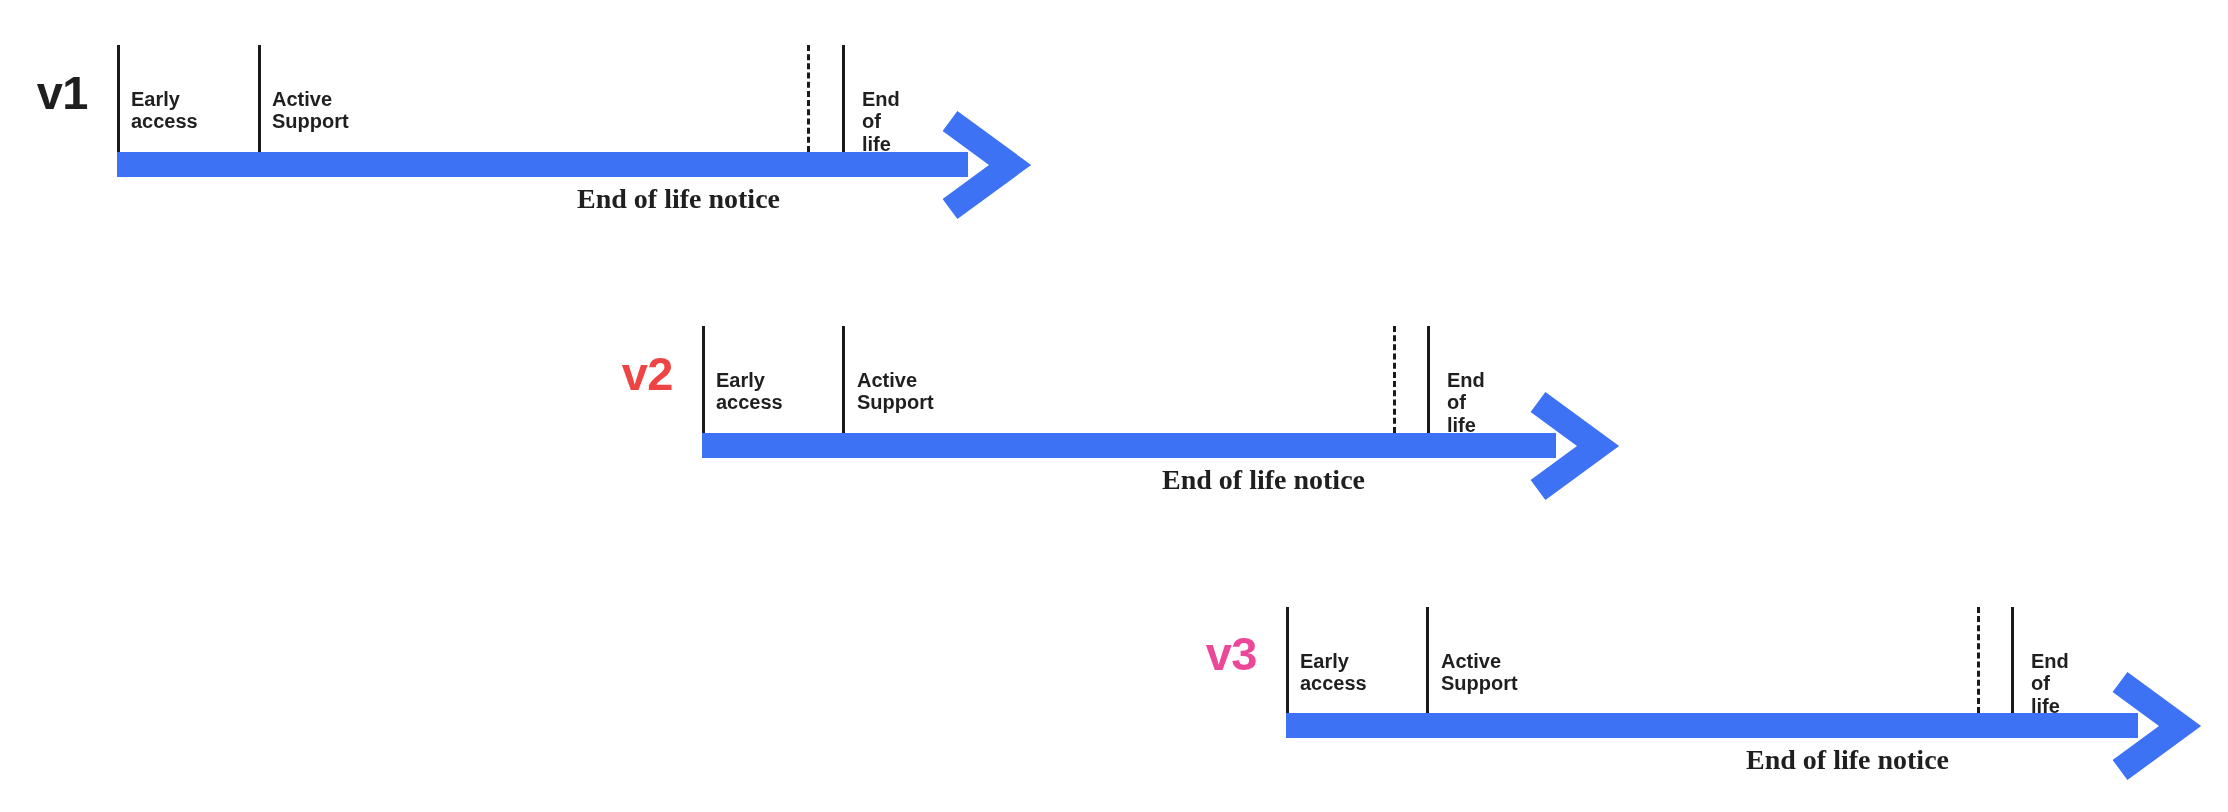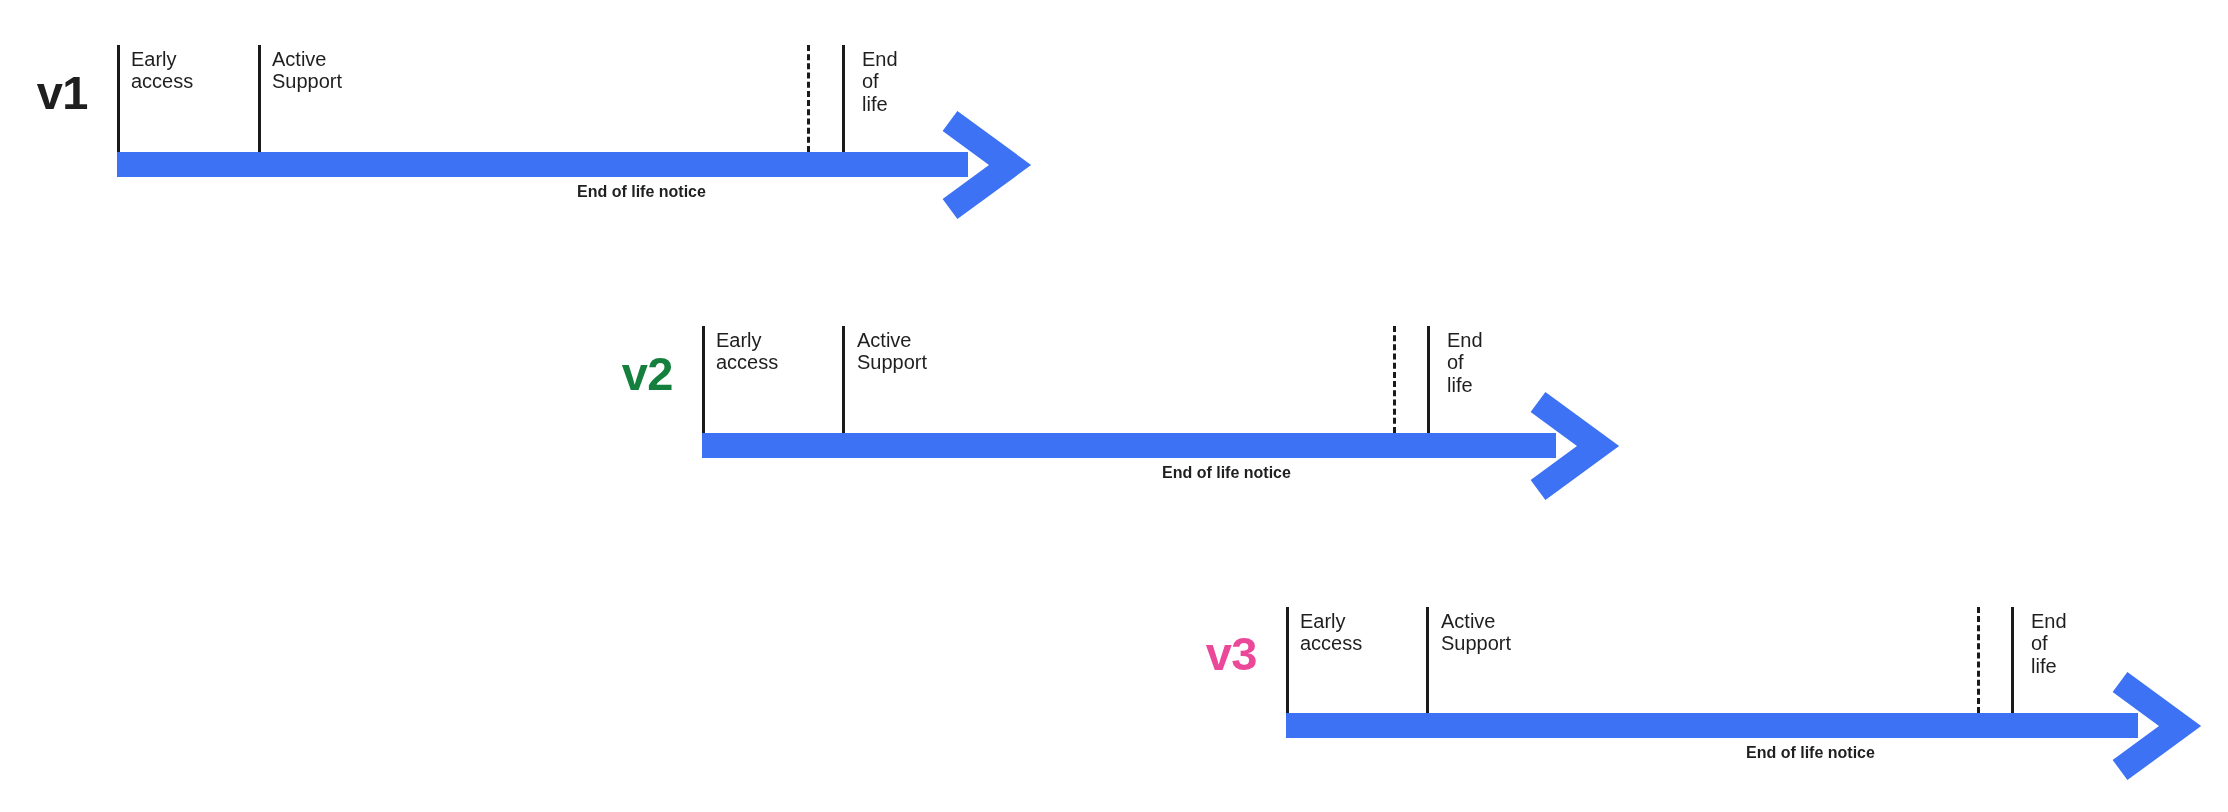--- a/index.html
+++ b/index.html
@@ -50,24 +50,25 @@
   .tick.dashed {
     width: 0;
     background: transparent;
     border-left: 3px dashed #1a1a1a;
   }
 
   
   .phase-label {
     position: absolute;
     font-size: 20px;
-    font-weight: 400;
+    font-weight: 700;
     color: #1f1f1f;
     line-height: 1.12;
     white-space: pre-line;
+    margin-top: 40px;
   }
 
   
   .bar {
     position: absolute;
     background: #3d72f5;
   }
 
   
   .arrow-head {
@@ -75,24 +76,25 @@
     overflow: visible;
   }
   .arrow-head svg {
     display: block;
     overflow: visible;
   }
 
   
   .notice-label {
     position: absolute;
-    font-size: 16px;
+    font-size: 28px;
     font-weight: 700;
     color: #1f1f1f;
     white-space: nowrap;
+    font-family: Liberation Serif, serif;
   }
 </style>
 </head>
 <body>
 
 <div id="canvas" style="background: rgb(255, 255, 255);">
     <div class="timeline-row">
       <div class="version-label" style="left: 88px; top: 92px; color: rgb(31, 31, 31);">v1</div>
       <div class="tick" style="left: 117px; top: 45px; height: 107px; background: rgb(26, 26, 26);"></div>
       <div class="tick" style="left: 258px; top: 45px; height: 107px; background: rgb(26, 26, 26);"></div>
@@ -104,21 +106,21 @@
           <path d="M 42 16 L 102 60 L 42 104" fill="none" stroke="#3d72f5" stroke-width="25" stroke-linecap="butt" stroke-linejoin="miter"></path>
         </svg>
       </div>
       <div class="phase-label" style="left: 131px; top: 48px; color: rgb(31, 31, 31);">Early
 access</div>
       <div class="phase-label" style="left: 272px; top: 48px; color: rgb(31, 31, 31);">Active Support</div>
       <div class="phase-label" style="left: 862px; top: 48px; color: rgb(31, 31, 31);">End of life</div>
       <div class="notice-label" style="left: 577px; top: 183px; color: rgb(31, 31, 31);">End of life notice</div>
     </div>
     <div class="timeline-row">
-      <div class="version-label" style="left: 673px; top: 373px; color: #15803d;">v2</div>
+      <div class="version-label" style="left: 673px; top: 373px; color: #ef4444;">v2</div>
       <div class="tick" style="left: 702px; top: 326px; height: 107px; background: rgb(26, 26, 26);"></div>
       <div class="tick" style="left: 842px; top: 326px; height: 107px; background: rgb(26, 26, 26);"></div>
       <div class="tick dashed" style="left: 1393px; top: 326px; height: 107px; border-left-color: rgb(26, 26, 26);"></div>
       <div class="tick" style="left: 1427px; top: 326px; height: 107px; background: rgb(26, 26, 26);"></div>
       <div class="bar" style="left: 702px; top: 433px; width: 854px; height: 25px; background: rgb(61, 114, 245);"></div>
       <div class="arrow-head" style="left: 1496px; top: 385.5px; width: 120px; height: 120px;">
         <svg width="120" height="120" viewBox="0 0 120 120">
           <path d="M 42 16 L 102 60 L 42 104" fill="none" stroke="#3d72f5" stroke-width="25" stroke-linecap="butt" stroke-linejoin="miter"></path>
         </svg>
       </div>

